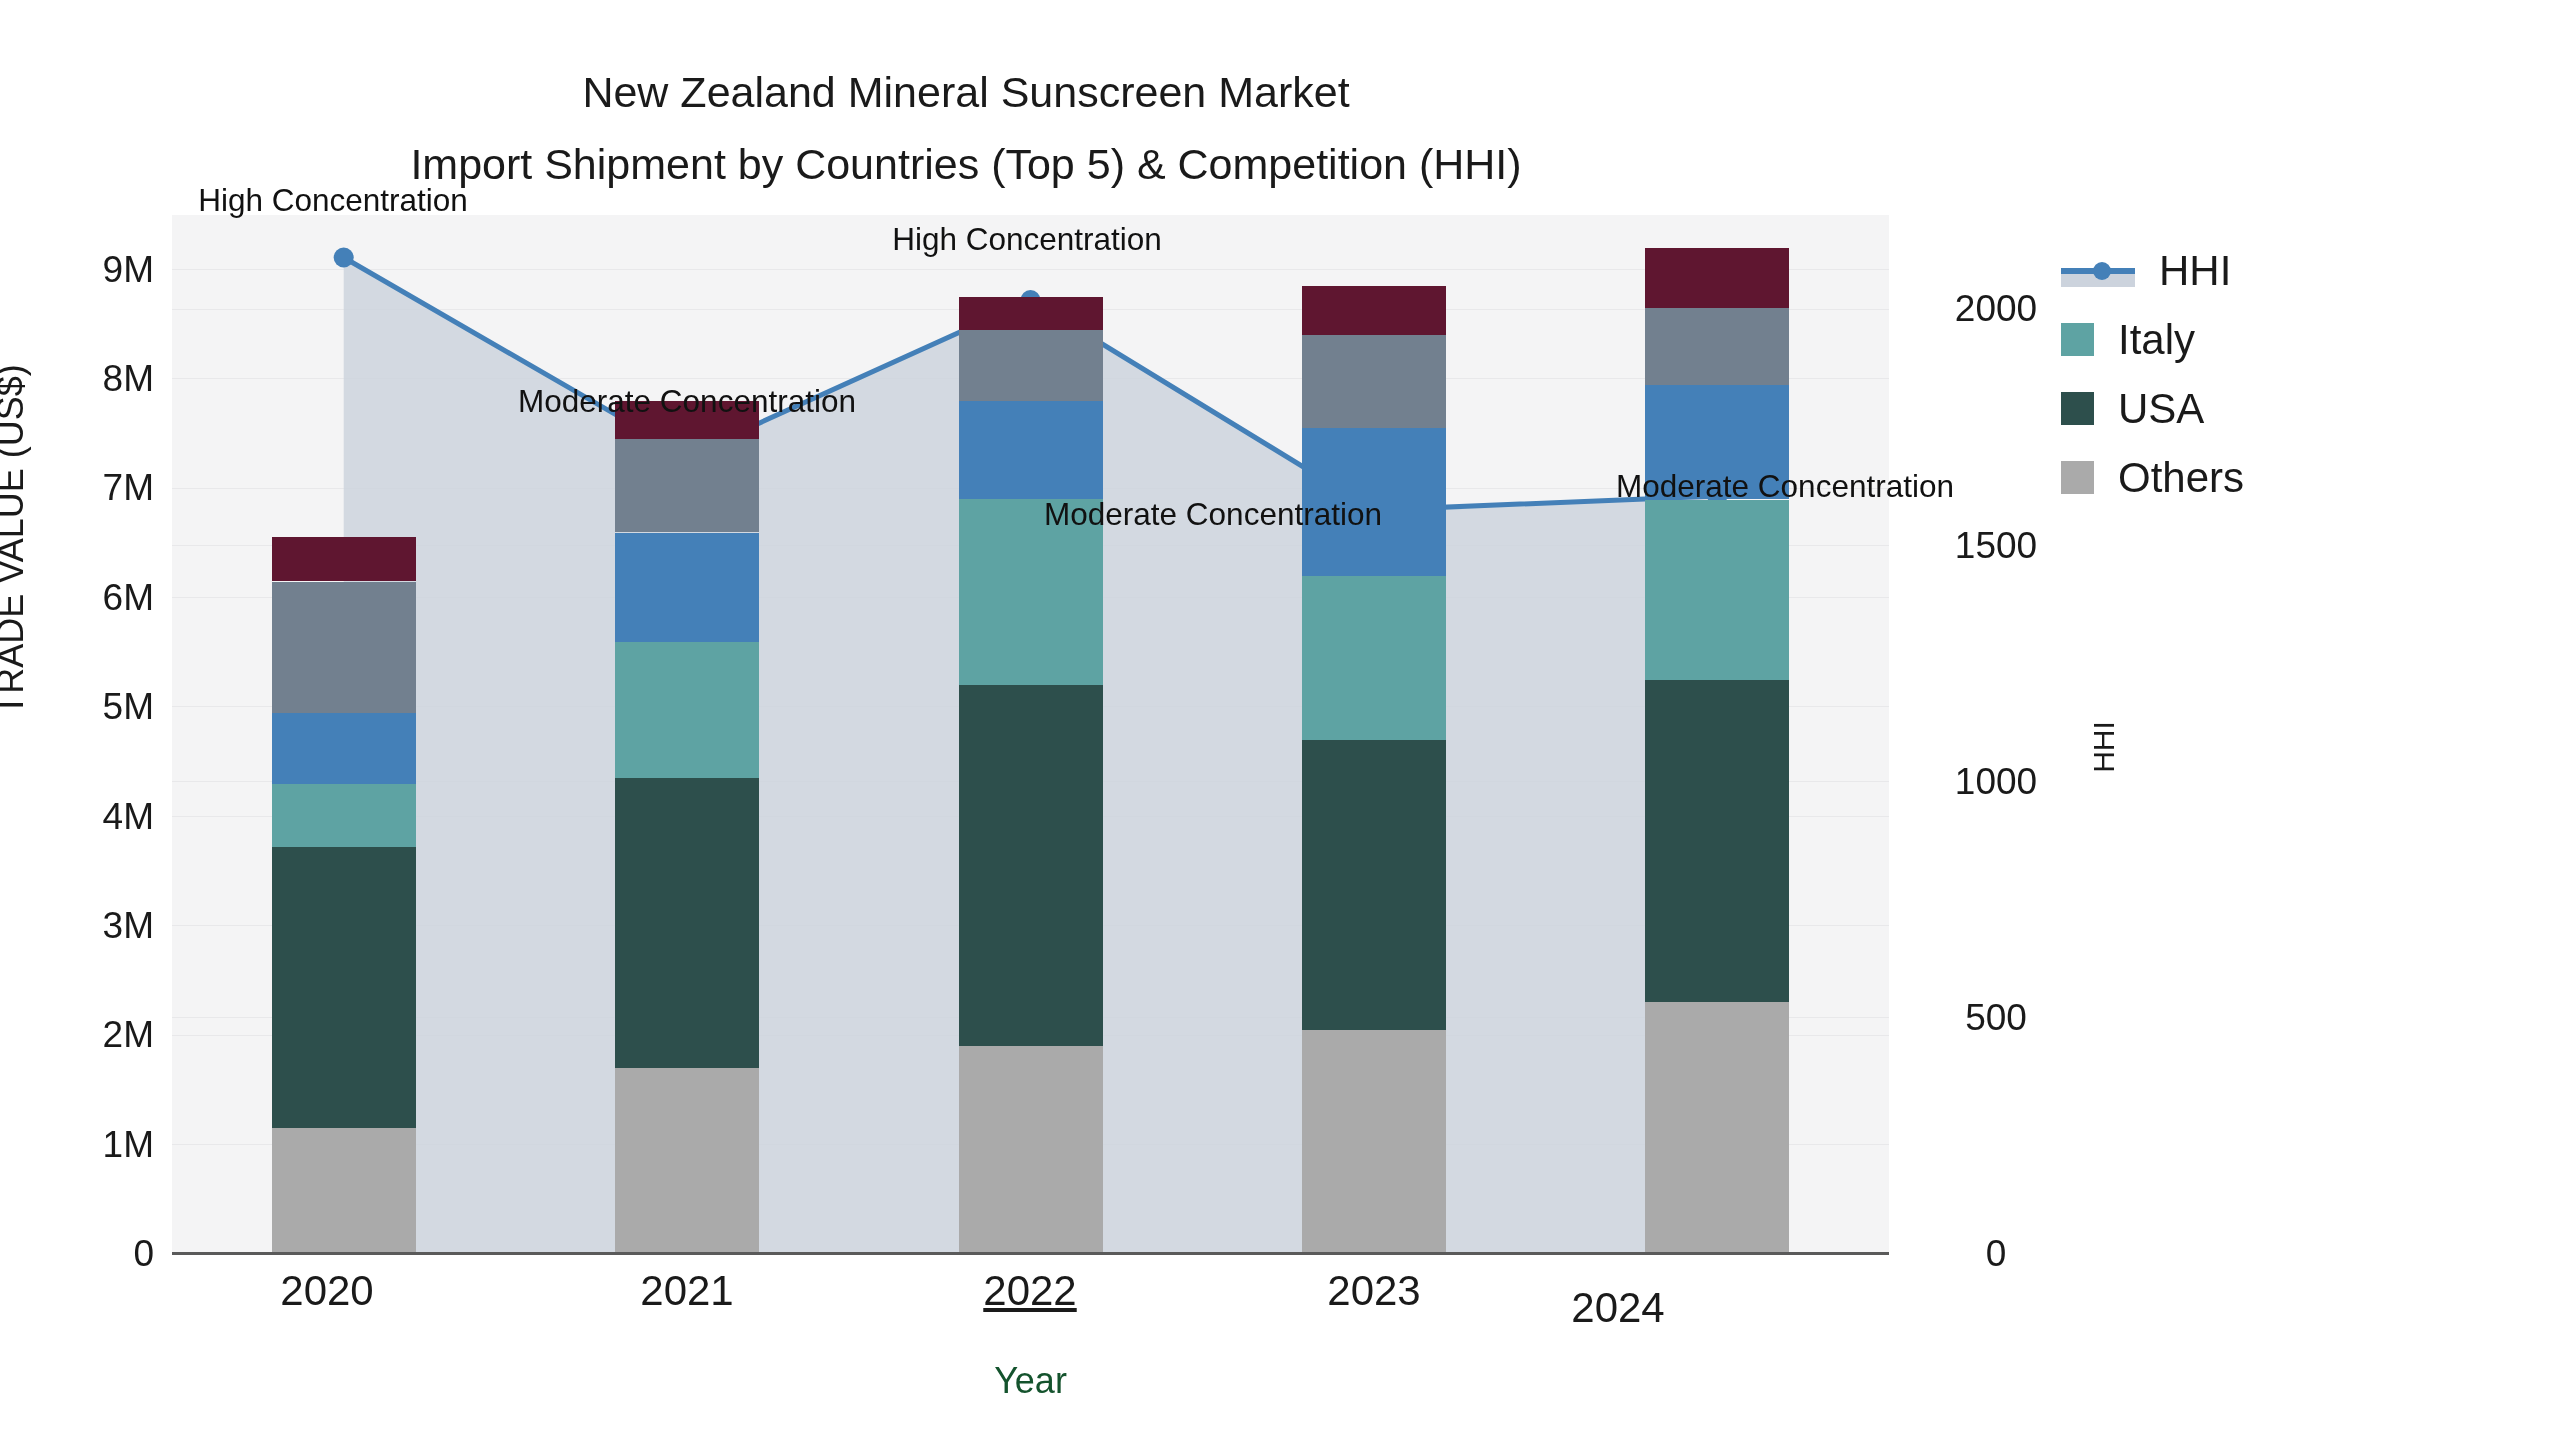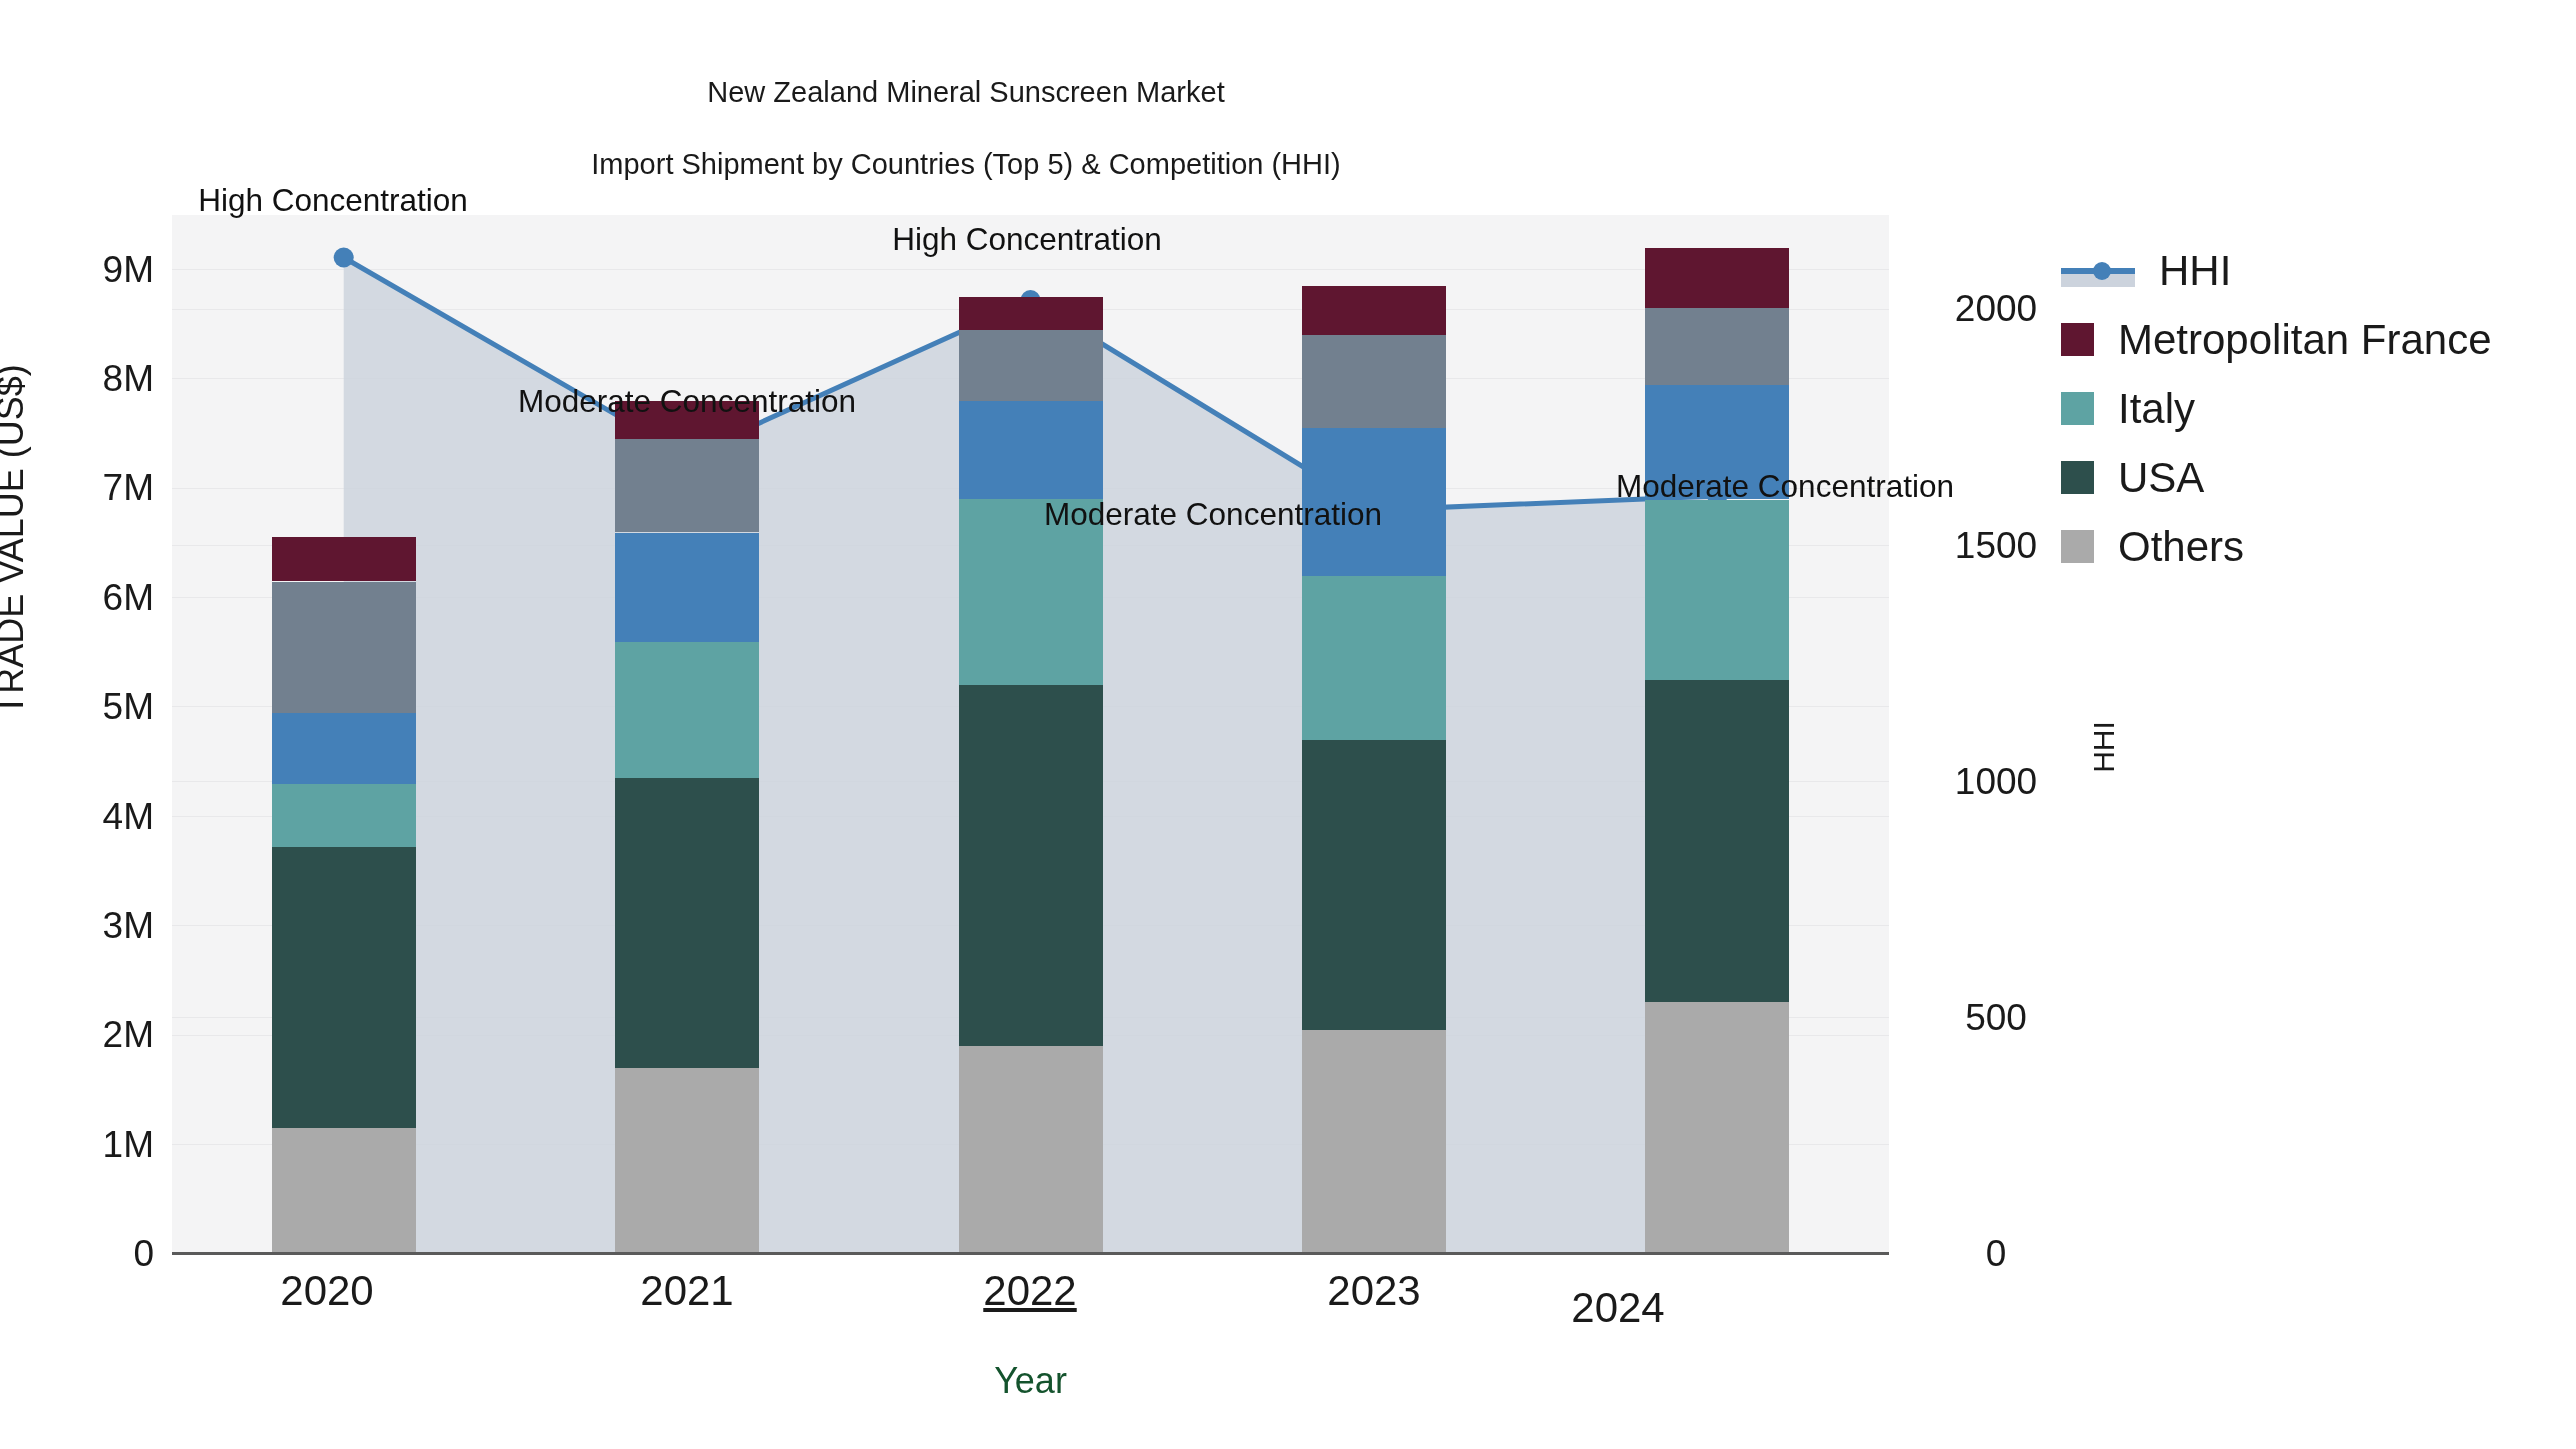--- a/index.html
+++ b/index.html
@@ -1,21 +1,21 @@
 <!DOCTYPE html>
 <html style="font-size:11.4px"><head>
 <meta charset="utf-8">
 <style>
   html,body{margin:0;padding:0;background:#ffffff;}
   body{width:2576px;height:1449px;font-family:"Liberation Sans",sans-serif;color:#0d0d0d;overflow:hidden;}
   #root{position:relative;width:2576px;height:1449px;}
 
   
   .title{position:absolute;left:0;top:56px;width:1932px;text-align:center;
-         font-size:29px;line-height:72px;color:#1a1a1a;font-weight:400;}
+         font-size:43px;line-height:72px;color:#1a1a1a;font-weight:400;}
   .title .l2{display:block;}
 
   
   .plot{position:absolute;left:172px;top:215px;width:1717px;height:1039px;
         background:#f4f4f5;}
   .gridlines{position:absolute;inset:0;}
   .gridline{position:absolute;left:0;width:100%;height:1.4px;background:#e8e8ea;}
 
   
   .hhi-area{position:absolute;inset:0;}
@@ -184,24 +184,20 @@
   <div class="legend" id="legend">
       <div class="legend-row hhi">
         <div class="legend-line">
           <div class="band"></div>
           <div class="ln"></div>
           <div class="dot"></div>
         </div>
         <div class="legend-label">HHI</div>
       </div>
       <div class="legend-row">
-        <div class="legend-swatch" style="background: rgb(95, 22, 48);"></div>
-        <div class="legend-label">Metropolitan France</div>
-      </div>
-      <div class="legend-row">
         <div class="legend-swatch" style="background: rgb(94, 163, 163);"></div>
         <div class="legend-label">Italy</div>
       </div>
       <div class="legend-row">
         <div class="legend-swatch" style="background: rgb(45, 79, 76);"></div>
         <div class="legend-label">USA</div>
       </div>
       <div class="legend-row">
         <div class="legend-swatch" style="background: rgb(170, 170, 170);"></div>
         <div class="legend-label">Others</div>

